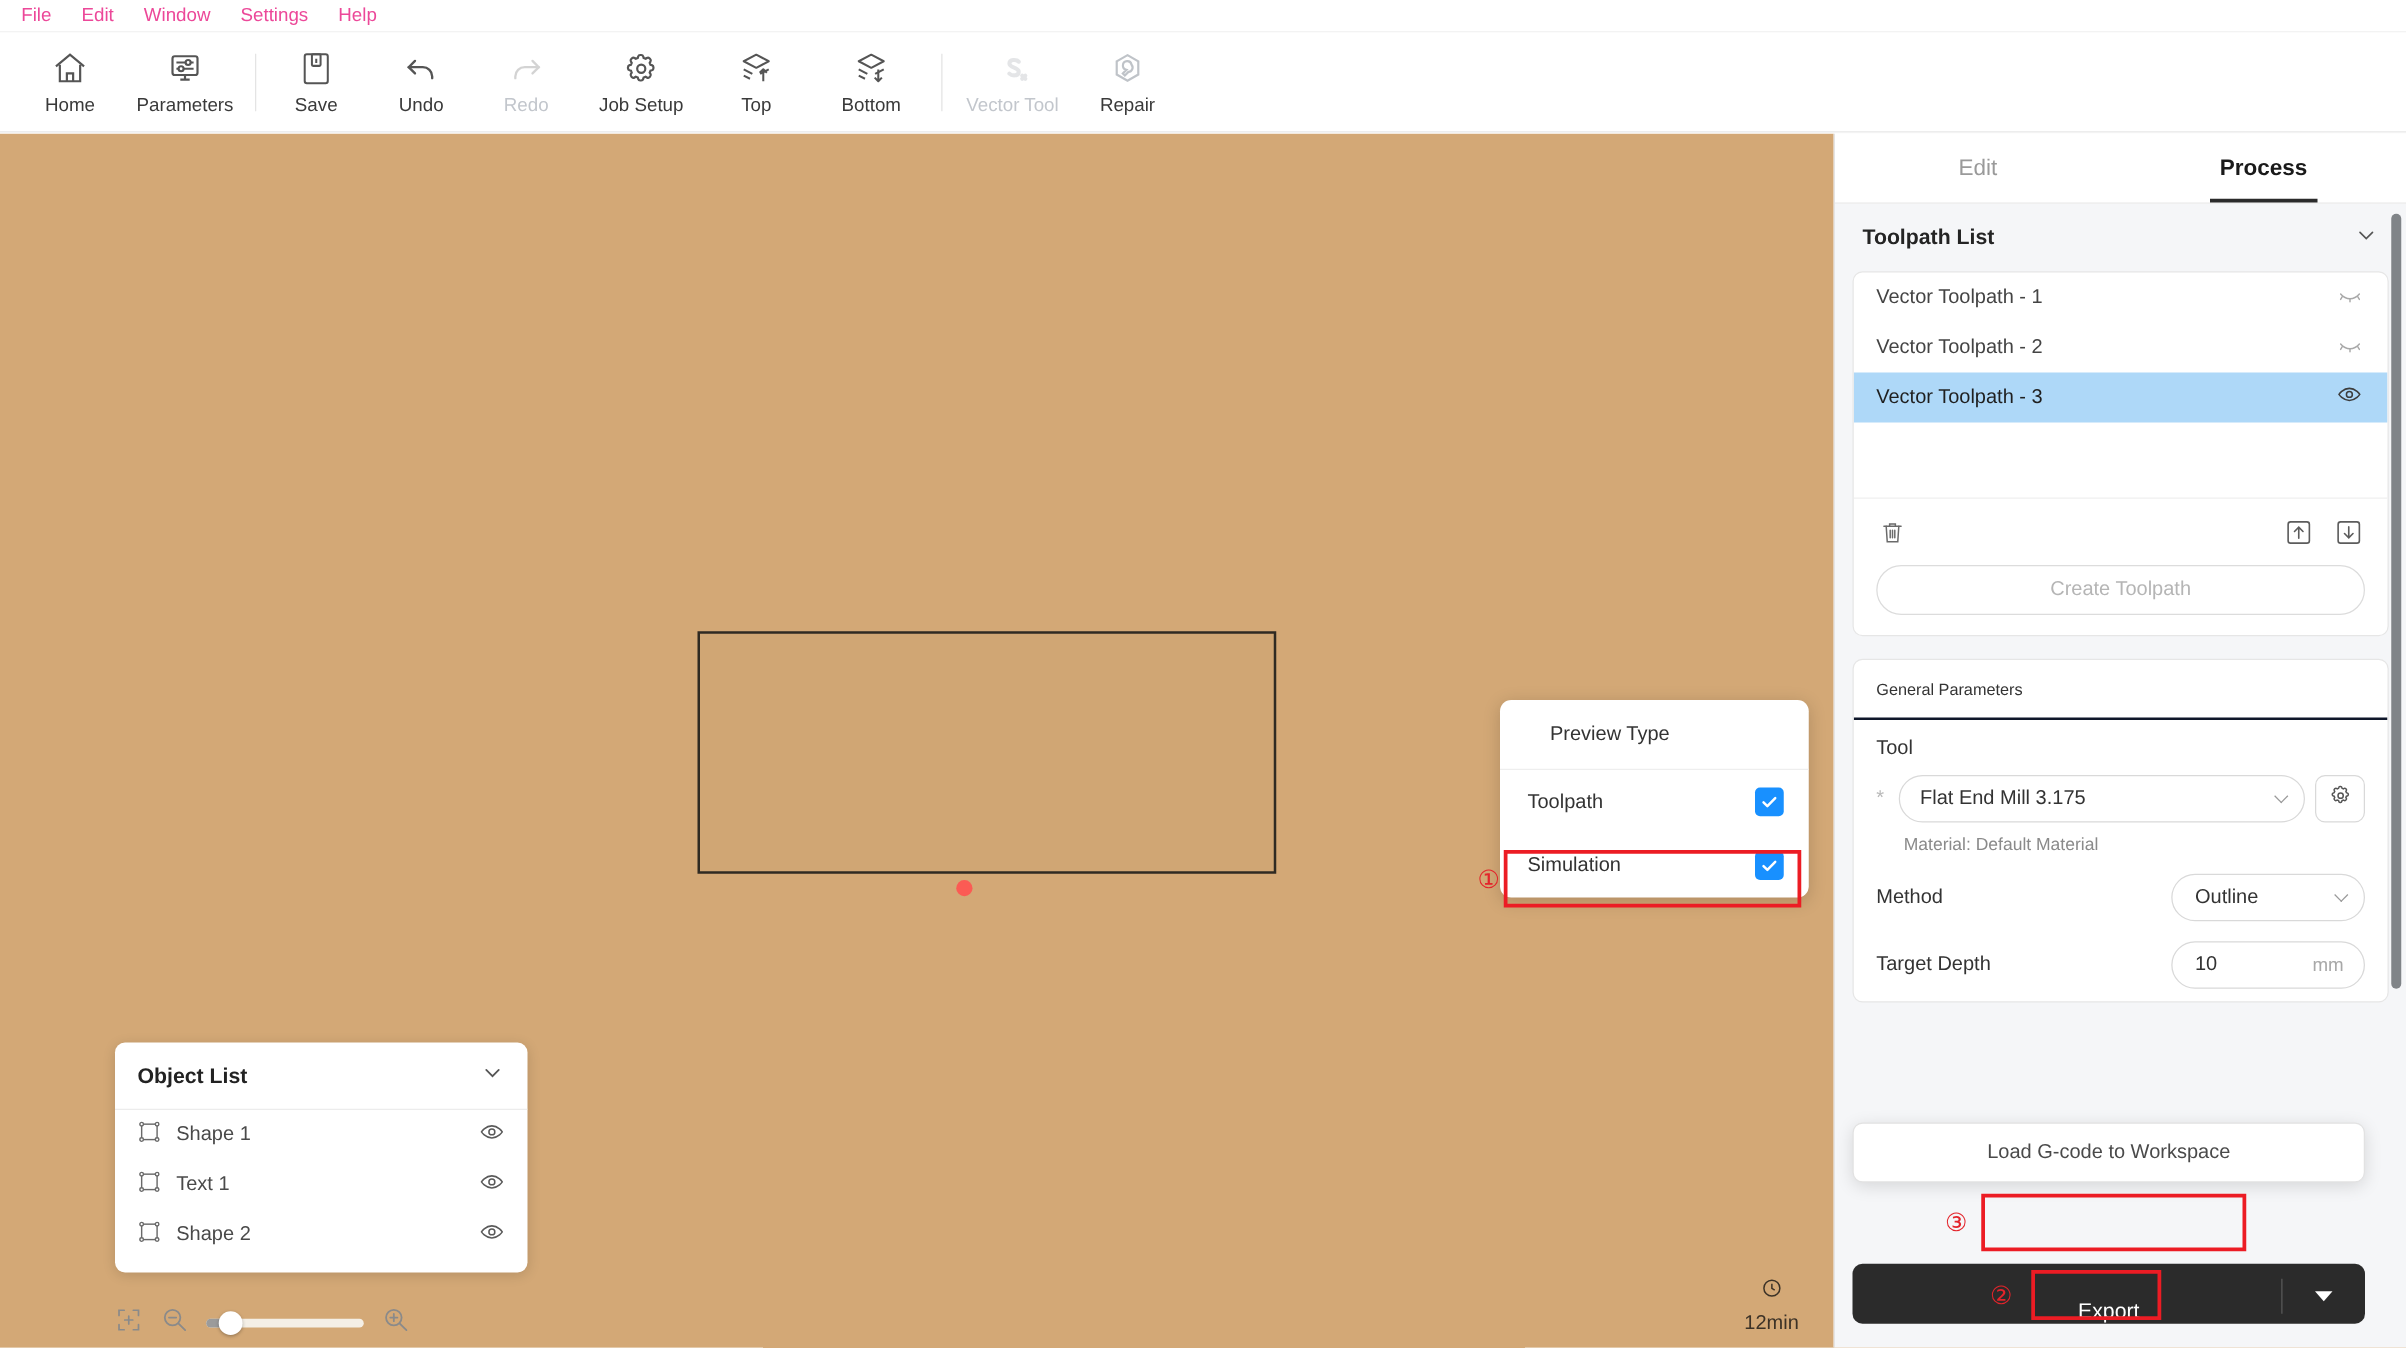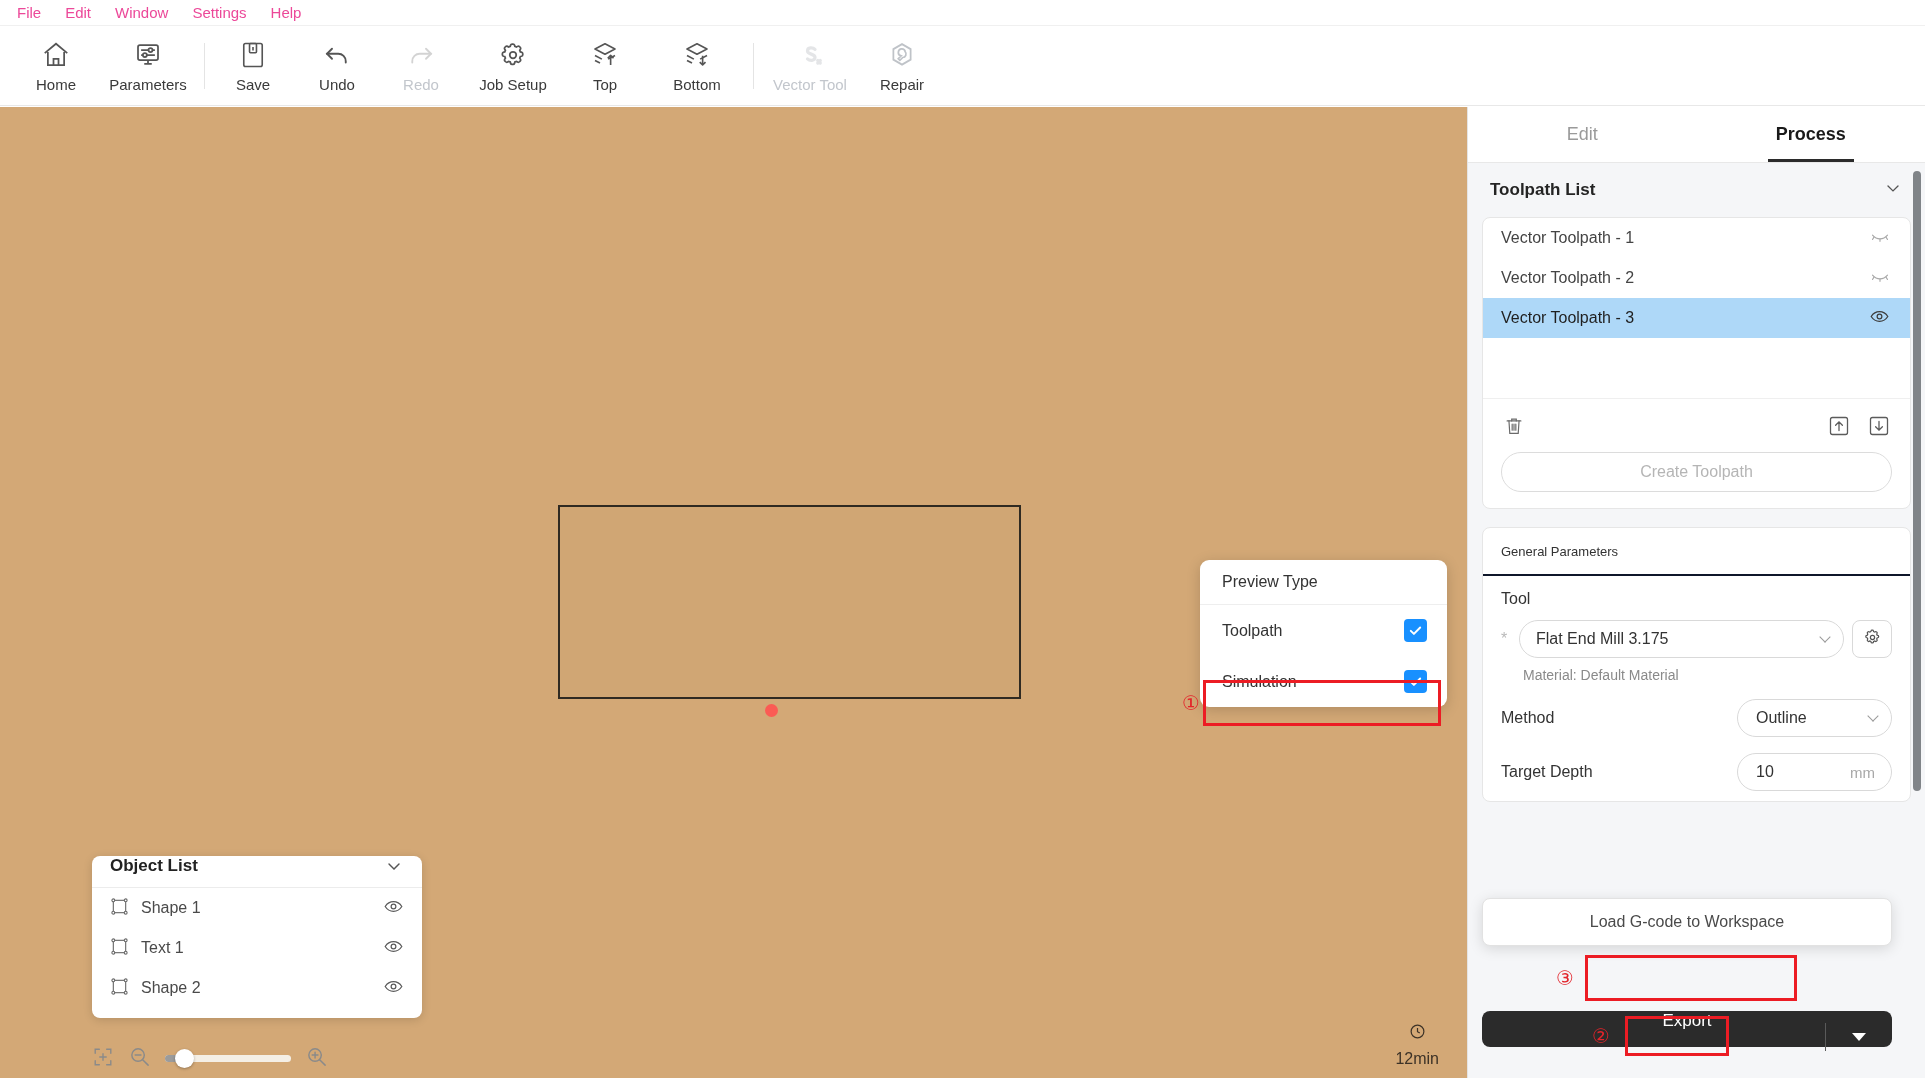--- a/index.html
+++ b/index.html
@@ -104,22 +104,22 @@
   .object-list {
     position: absolute;
     left: 92px; bottom: 60px;
     width: 330px;
     background: #ffffff;
     border-radius: 8px;
     box-shadow: 0 2px 10px rgba(0,0,0,.14);
     overflow: hidden;
   }
   .ol-head {
-    height: 32px;
-    display: flex; justify-content: space-between;
+    height: 54px;
+    display: flex; align-items: center; justify-content: space-between;
     padding: 0 18px 0 18px;
     border-bottom: 1px solid #ececec;
   }
   .ol-title { font-size: 17px; font-weight: bold; color: #222; }
   .ol-row {
     height: 40px;
     display: flex; align-items: center;
     padding: 0 18px 0 18px;
     gap: 12px;
   }
@@ -159,22 +159,22 @@
   .preview-pop {
     position: absolute;
     left: 1200px; top: 453px;
     width: 247px;
     background: #ffffff;
     border-radius: 9px;
     box-shadow: 0 3px 14px rgba(0,0,0,.17);
     overflow: hidden;
   }
   .pp-head {
-    height: 45px; display: flex; align-items: center;
-    padding-left: 22px;
+    height: 56px; display: flex; align-items: center;
+    padding-left: 40px;
     font-size: 16px; color: #333;
     border-bottom: 1px solid #eee;
   }
   .pp-row {
     height: 51px;
     display: flex; align-items: center; justify-content: space-between;
     padding: 0 20px 0 22px;
     font-size: 16px; color: #333;
   }
   .chk {
@@ -354,24 +354,24 @@
   .em-item {
     height: 46px;
     display: flex; align-items: center; justify-content: center;
     font-size: 16px; color: #4a4a4a;
   }
   .em-item.hover { background: #eeeeee; }
 
   .export-bar {
     position: absolute;
     left: 1482px; top: 1011px;
-    width: 410px; height: 36px;
+    width: 410px; height: 48px;
     background: #2b2b2b;
     border-radius: 8px;
-    display: flex; align-items: flex-start; justify-content: center;
+    display: flex; align-items: flex-end; justify-content: center;
     z-index: 41;
   }
   .export-label { color: #ffffff; font-size: 17px; }
   .export-divider {
     position: absolute; right: 66px; top: 12px;
     width: 1px; height: 28px; background: #5a5a5a;
   }
   .export-caret {
     position: absolute; right: 26px; top: 22px;
     border-left: 7px solid transparent;

